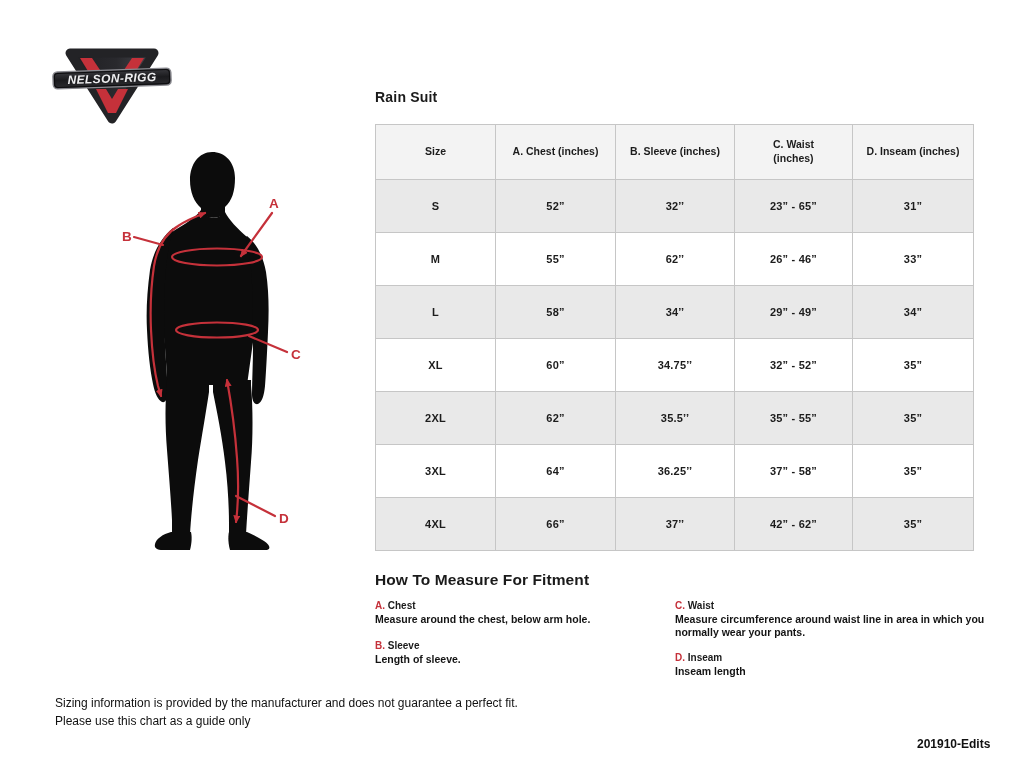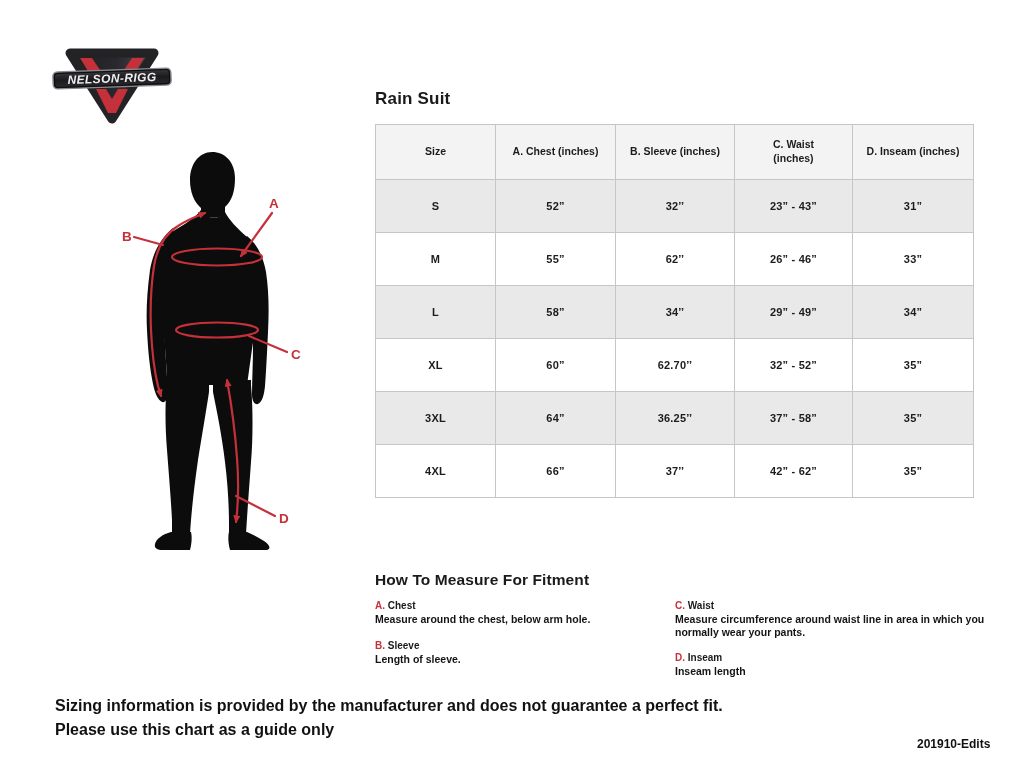--- a/index.html
+++ b/index.html
@@ -8,21 +8,21 @@
 
   .abs{position:absolute;}
 
   
   #logo{left:50px;top:44px;width:124px;height:84px;}
 
   
   #figure{left:105px;top:140px;width:200px;height:420px;}
 
   
-  #title{left:375px;top:89px;font-size:17px;font-weight:700;letter-spacing:.2px;}
+  #title{left:375px;top:89px;font-size:14px;font-weight:700;letter-spacing:.2px;}
 
   
   #size-table{left:375px;top:124px;width:598px;border-collapse:collapse;table-layout:fixed;}
   #size-table th,#size-table td{border:1px solid #c6c6c6;text-align:center;vertical-align:middle;
        color:#1c1c1c;font-weight:700;padding:0;}
   #size-table th{background:#f3f3f3;height:54px;font-size:10.5px;white-space:pre-line;line-height:1.3;}
   #size-table td{height:52px;font-size:11px;letter-spacing:.2px;}
   #size-table tbody tr:nth-child(odd) td{background:#e9e9e9;}
   #size-table tbody tr:nth-child(even) td{background:#ffffff;}
 
@@ -30,21 +30,21 @@
   #measure-heading{left:375px;top:571px;font-size:15.5px;font-weight:700;letter-spacing:.1px;text-align:center;}
   .measure-col{top:600px;width:305px;}
   #measure-col-1{left:375px;}
   #measure-col-2{left:675px;width:322px;}
   .m-item{margin-bottom:14px;}
   .m-title{font-size:10px;font-weight:700;}
   .m-letter{color:#c5313a;}
   .m-desc{font-size:10.5px;font-weight:700;line-height:1.2;margin-top:2px;color:#141414;}
 
   
-  #footer{left:55px;top:694px;font-size:16px;font-weight:700;line-height:1.5;color:#111;}
+  #footer{left:55px;top:694px;font-size:12px;font-weight:400;line-height:1.5;color:#111;}
   #doc-code{left:917px;top:713px;font-size:12px;font-weight:700;color:#111;margin-top:24px;}
 </style>
 </head>
 <body>
 
 <svg id="logo" class="abs" viewBox="0 0 124 82">
   <defs>
     <linearGradient id="bannerGrad" x1="0" y1="0" x2="0" y2="1">
       <stop offset="0" stop-color="#3b3b40"></stop>
       <stop offset="0.5" stop-color="#1b1b1e"></stop>
@@ -136,42 +136,49 @@
         <th>C. Waist
 (inches)</th>
         <th>D. Inseam (inches)</th>
       </tr>
     </thead>
   <tbody>
       <tr>
         <td>S</td>
         <td>52”</td>
         <td>32’’</td>
-        <td>23” - 43”</td>
+        <td>23” - 65”</td>
         <td>31”</td>
       </tr>
       <tr>
         <td>M</td>
         <td>55”</td>
         <td>62’’</td>
         <td>26” - 46”</td>
         <td>33”</td>
       </tr>
       <tr>
         <td>L</td>
         <td>58”</td>
         <td>34’’</td>
         <td>29” - 49”</td>
         <td>34”</td>
       </tr>
       <tr>
         <td>XL</td>
         <td>60”</td>
-        <td>62.70’’</td>
+        <td>34.75’’</td>
         <td>32” - 52”</td>
+        <td>35”</td>
+      </tr>
+      <tr>
+        <td>2XL</td>
+        <td>62”</td>
+        <td>35.5’’</td>
+        <td>35” - 55”</td>
         <td>35”</td>
       </tr>
       <tr>
         <td>3XL</td>
         <td>64”</td>
         <td>36.25’’</td>
         <td>37” - 58”</td>
         <td>35”</td>
       </tr>
       <tr>

